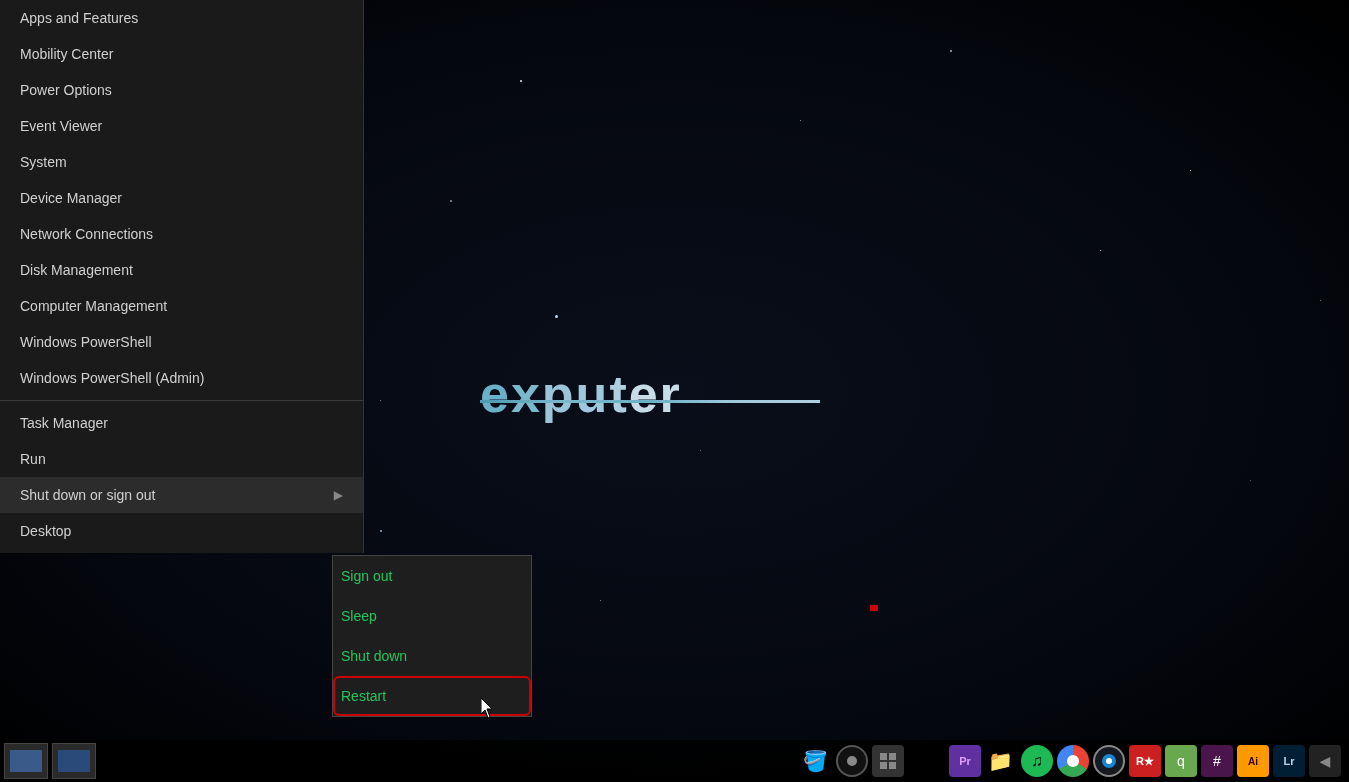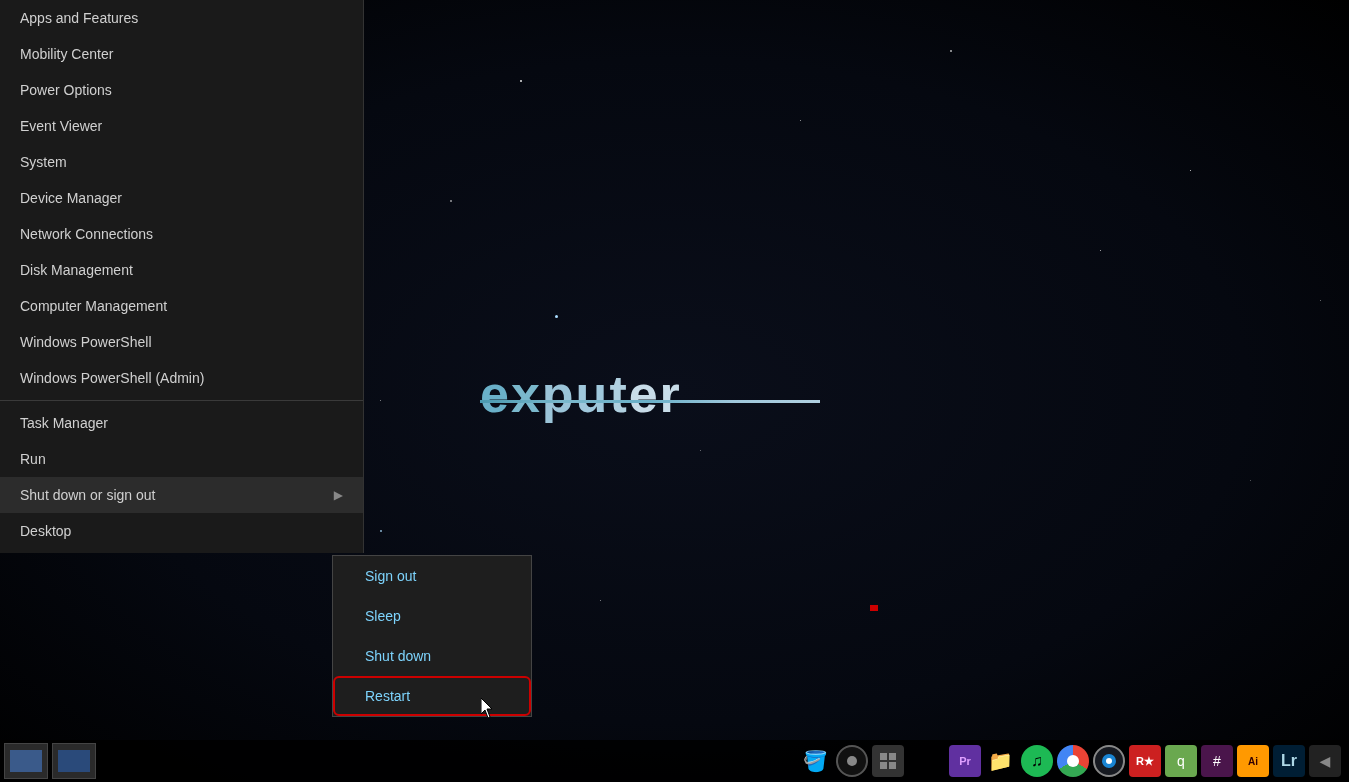--- a/index.html
+++ b/index.html
@@ -106,22 +106,22 @@
       position: absolute;
       top: 555px;
       left: 332px;
       width: 200px;
       background: #1e1e1e;
       border: 1px solid #444;
       z-index: 200;
     }
 
     .submenu-item {
-      padding: 12px 32px;
-      color: #7dd3fc;
+      padding: 12px 8px;
+      color: #22c55e;
       cursor: pointer;
       font-size: 14px;
     }
     .submenu-item.highlighted {
       background: #1e1e1e;
       outline: 2px solid #cc0000;
       outline-offset: -2px;
       border-radius: 6px;
     }
 
@@ -367,21 +367,21 @@
     </div>
 
     <div class="tb-icon tb-slack" style="border-radius:4px;color:#fff;font-size:14px;">
       <span>#</span>
     </div>
 
     <div class="tb-icon" style="background:#ff9900;border-radius:4px;color:#330000;font-size:10px;font-weight:bold;">
       <span>Ai</span>
     </div>
 
-    <div class="tb-icon" style="background:#001e34;border-radius:4px;color:#add8e6;font-size:16px;font-weight:bold;">
+    <div class="tb-icon" style="background:#001e34;border-radius:4px;color:#add8e6;font-size:11px;font-weight:bold;">
       <span>Lr</span>
     </div>
 
     <div class="tb-icon" style="background:#222;border-radius:4px;color:#888;font-size:14px;">
       <span>◀</span>
     </div>
   </div>
 </div>
 
 <div style="position:absolute;top:698px;left:481px;width:14px;height:22px;pointer-events:none;z-index:999;">

